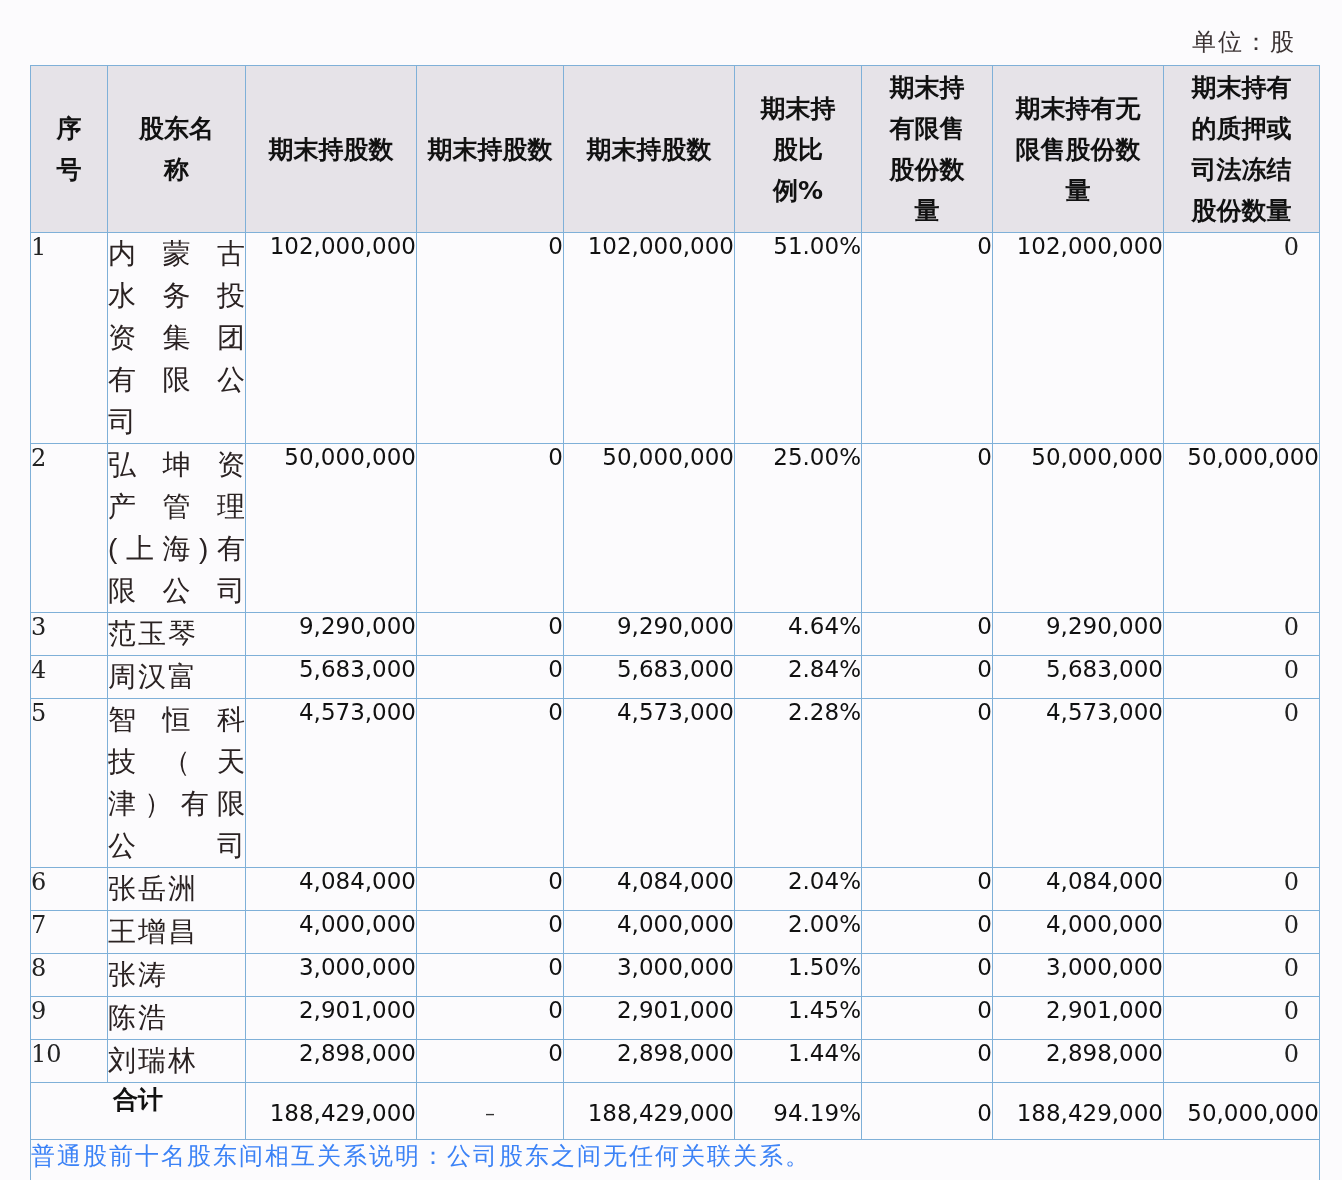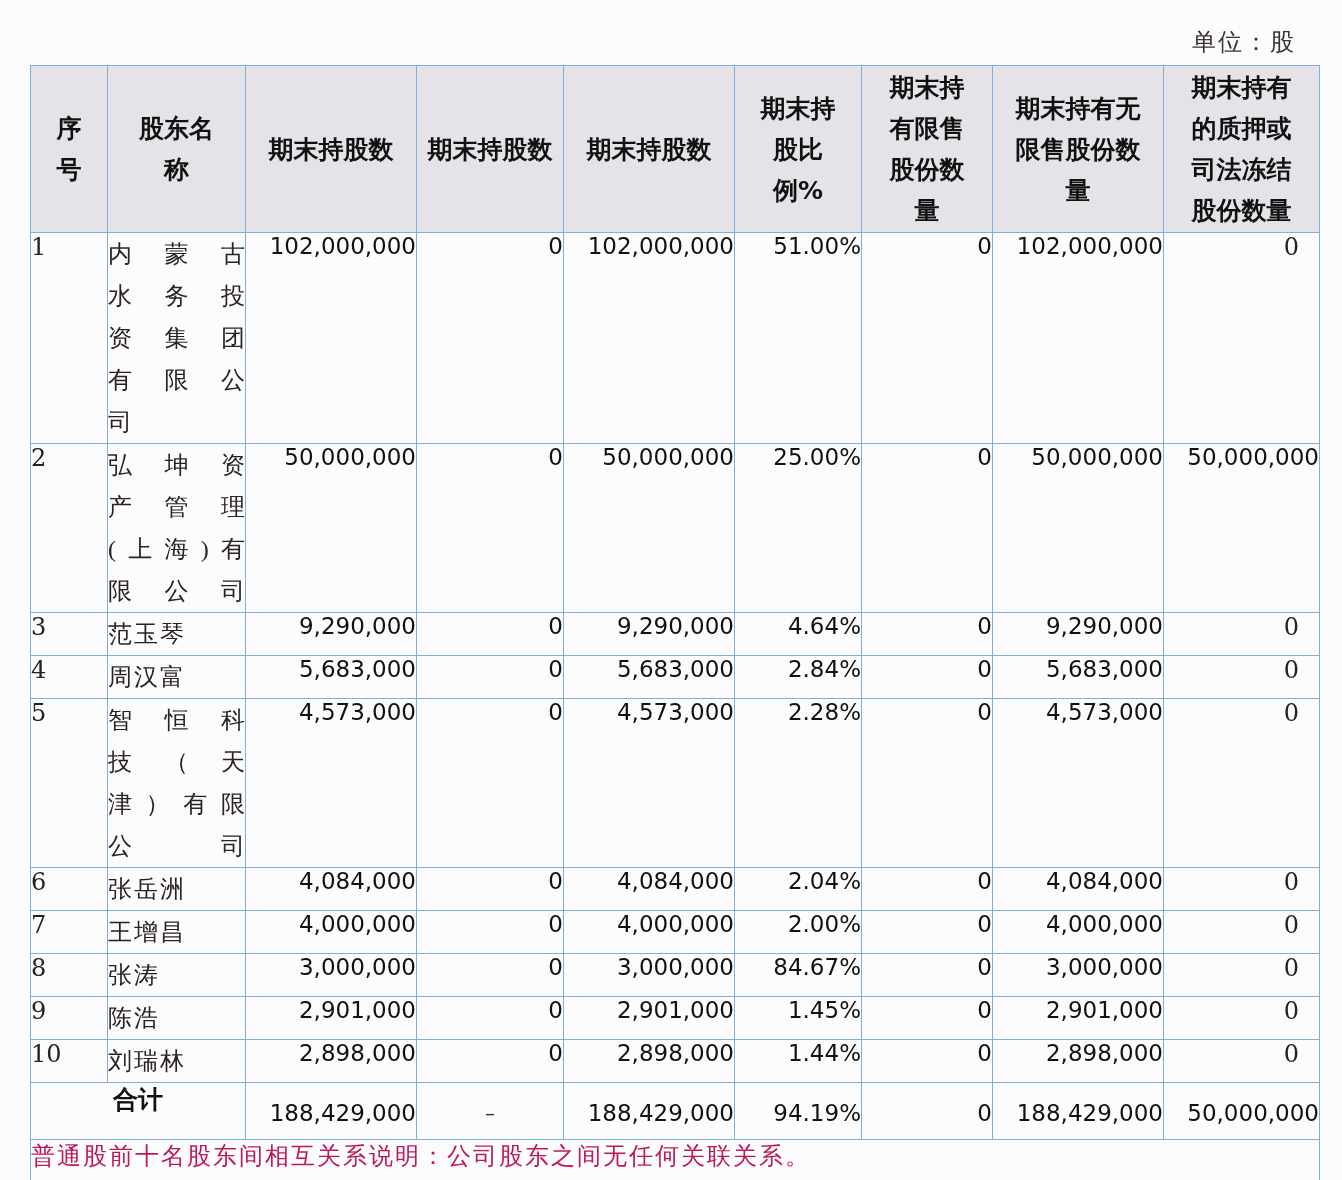--- a/index.html
+++ b/index.html
@@ -48,22 +48,22 @@
       color: #111;
     }
     .hdr-row { height: 167px; }
     td.seq {
       font-family: "DejaVu Serif", "Liberation Serif", serif;
       font-size: 24px;
       padding: 6px 0 0 16px;
       color: #222;
     }
     td.name {
-      font-family: Liberation Serif, serif;
-      font-size: 24px;
+      font-family: Liberation Sans, sans-serif;
+      font-size: 28px;
       line-height: 42px;
       padding: 0 12px 0 15px;
       color: #2a2222;
       text-align: justify;
       text-align-last: justify;
     }
     td.name.short {
       text-align: right;
       text-align-last: left;
       letter-spacing: 2px;
@@ -86,21 +86,21 @@
       font-size: 25px;
       text-align: center;
       vertical-align: middle;
       padding-right: 70px;
     }
     tr.total td.num { vertical-align: middle; padding-top: 4px; }
     td.dash { text-align: center; vertical-align: middle; font-size: 20px; padding-right: 0; color:#333; }
     td.note {
       font-family: "DejaVu Sans", "Liberation Sans", sans-serif;
       font-size: 24px;
-      color: #be185d;
+      color: #3b82f6;
       padding: 4px 0 0 16px;
       letter-spacing: 2px;
       vertical-align: middle;
     }
     .name-line { display: block; }
   </style>
 </head>
 <body>
 
 <div class="unit-label">单位：股</div>
@@ -231,21 +231,21 @@
       <td class="num">4,000,000</td>
       <td class="num serif">0</td>
     </tr>
 
     <tr style="height:43px">
       <td class="seq">8</td>
       <td class="name short">张涛</td>
       <td class="num">3,000,000</td>
       <td class="num">0</td>
       <td class="num">3,000,000</td>
-      <td class="num">84.67%</td>
+      <td class="num">1.50%</td>
       <td class="num">0</td>
       <td class="num">3,000,000</td>
       <td class="num serif">0</td>
     </tr>
 
     <tr style="height:43px">
       <td class="seq">9</td>
       <td class="name short">陈浩</td>
       <td class="num">2,901,000</td>
       <td class="num">0</td>

